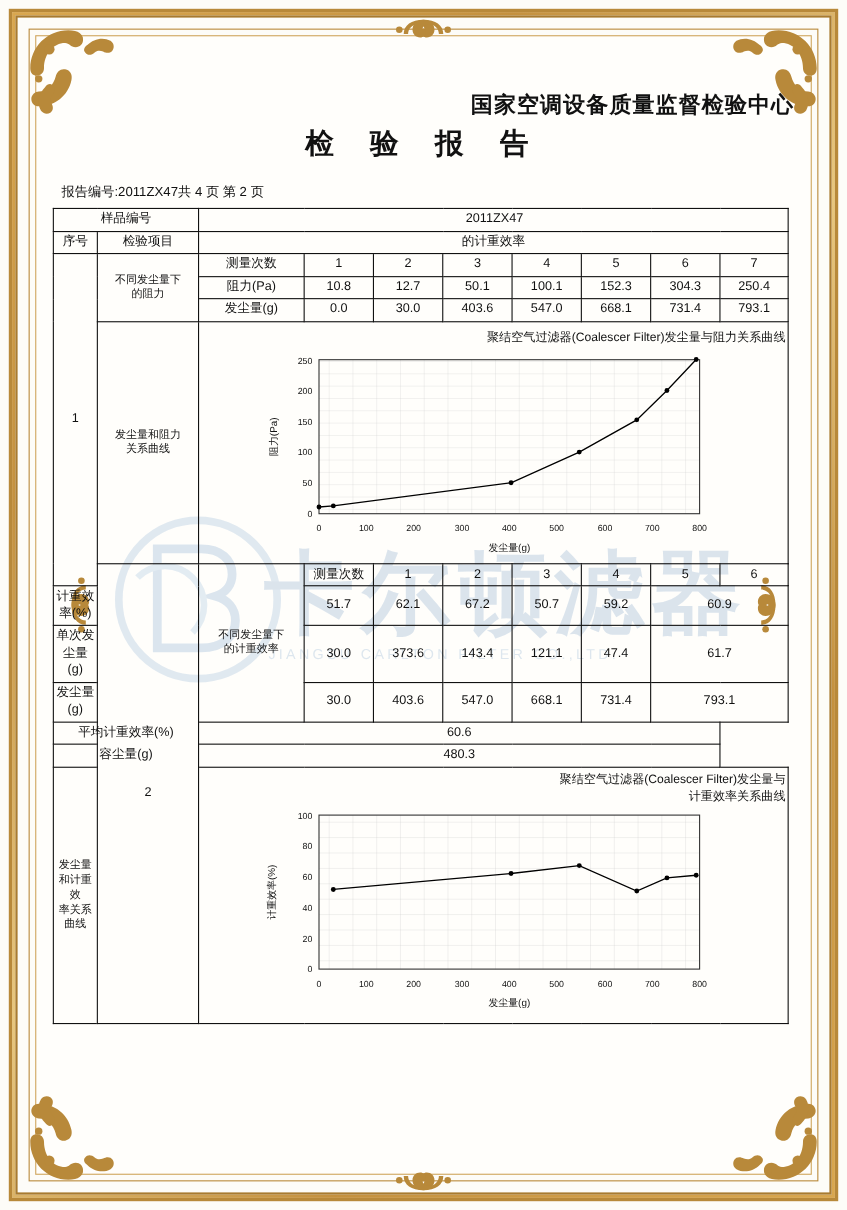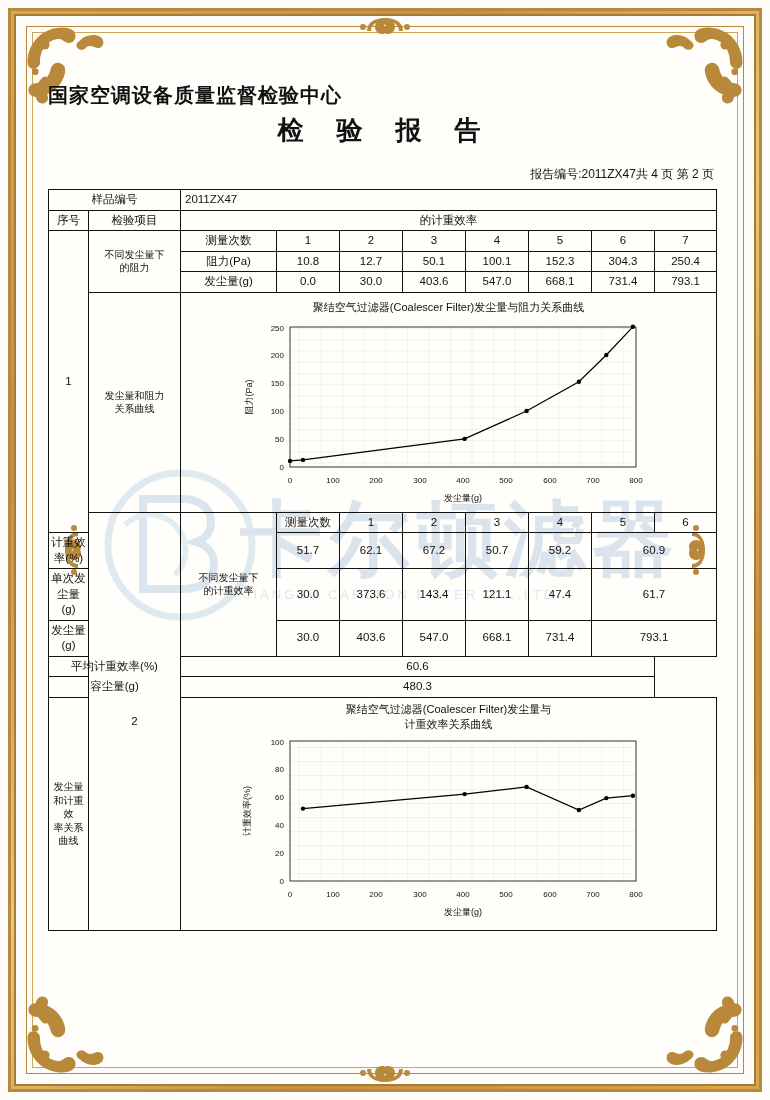--- a/index.html
+++ b/index.html
@@ -45,29 +45,29 @@
   .e-bot{bottom:14px;left:50%;transform:translateX(-50%) scaleY(-1);width:120px;height:26px;}
   .e-left{left:14px;top:50%;transform:translateY(-50%) rotate(-90deg);width:120px;height:26px;}
   .e-right{right:14px;top:50%;transform:translateY(-50%) rotate(90deg);width:120px;height:26px;}
   .edge svg{width:100%;height:100%;display:block;}
 
   
   .content{
     position:absolute;left:48px;top:52px;width:674px;height:996px;
   }
   .title1{
-    text-align:left;font-size:20px;font-weight:bold;color:#111;
+    text-align:right;font-size:20px;font-weight:bold;color:#111;
     letter-spacing:1px;margin-top:30px;font-family:"DejaVu Sans",sans-serif;
   }
   .title2{
     text-align:center;font-size:26px;font-weight:bold;color:#111;
     letter-spacing:12px;margin-top:4px;font-family:"DejaVu Sans",sans-serif;
   }
   .meta{
-    margin-top:18px;display:flex;justify-content:flex-end;
+    margin-top:18px;display:flex;justify-content:flex-start;
     font-size:12px;color:#111;padding:0 8px;
   }
   
   .watermark{
     position:absolute;left:0;top:455px;width:770px;height:240px;
     pointer-events:none;z-index:5;opacity:.5;
   }
   .wm-text{
     position:absolute;left:240px;top:30px;
     font-size:82px;font-weight:bold;color:#b9ccdf;
@@ -89,21 +89,21 @@
   }
   table.main td{
     border:1px solid #111;text-align:center;vertical-align:middle;
     padding:2px 2px;line-height:1.35;
   }
   .col-no{width:40px;}
   .col-item{width:92px;}
   .lbl{font-size:10px;}
   .tall{height:215px;}
   .chartcell{padding:4px 2px;}
-  .chart-title{font-size:11px;text-align:center;margin:2px 0 2px;color:#111;}
+  .chart-title{font-size:11px;text-align:right;margin:2px 0 2px;color:#111;}
   svg.chart{display:block;margin:0 auto;}
   .chart-wrap{position:relative;z-index:10;background:transparent;}
 </style>
 </head>
 <body>
 
 <div class="page">
 
   <div class="frame-outer"></div>
   <div class="frame-mid"></div>
@@ -219,21 +219,21 @@
           <col style="width:63px">
         <col style="width:63px">
           <col style="width:63px">
           <col style="width:63px">
           <col style="width:62px">
       </colgroup>
 
       <tbody>
           <tr>
         <td colspan="2">样品编号</td>
-        <td colspan="8" style="text-align:left;padding-left:4px">2011ZX47</td>
+        <td colspan="8" style="text-align:center;padding-left:4px">2011ZX47</td>
       </tr>
 
       <tr>
         <td rowspan="1">序号</td>
         <td>检验项目</td>
         <td colspan="8">的计重效率</td>
       </tr>
 
       <tr>
         <td rowspan="5">1</td>

